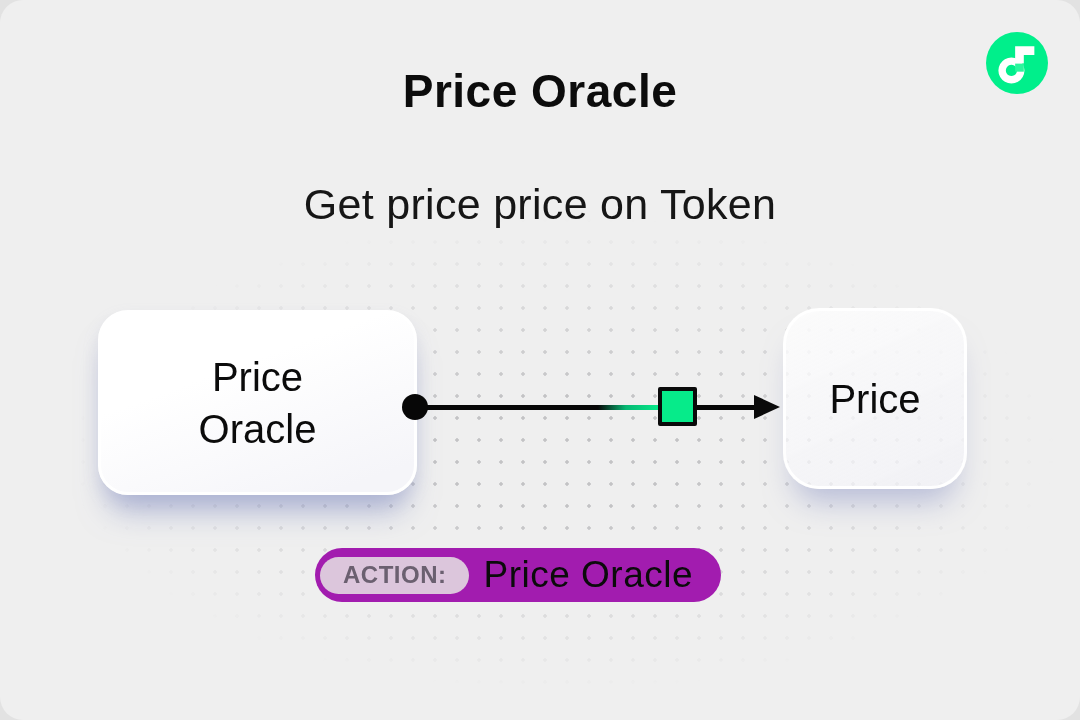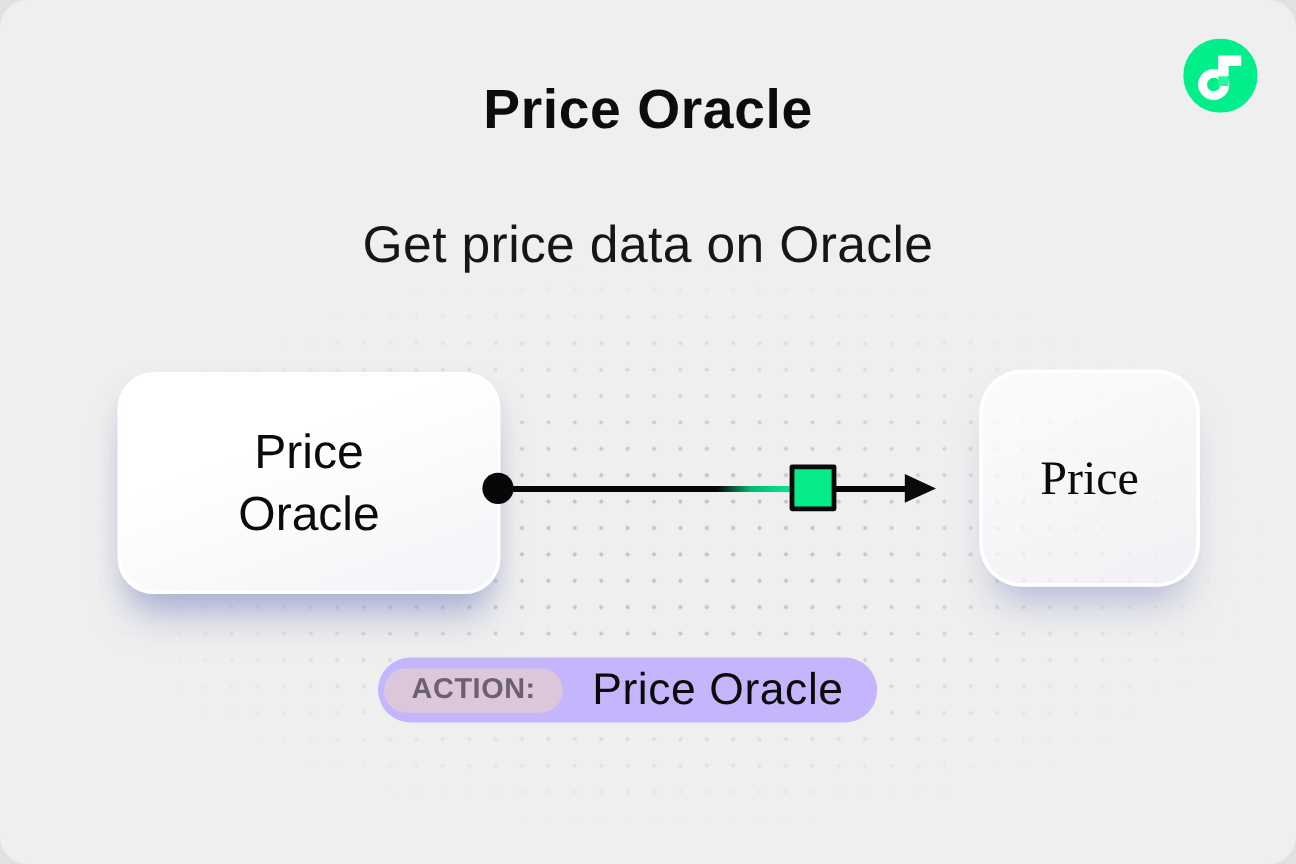--- a/index.html
+++ b/index.html
@@ -67,28 +67,27 @@
     width: 319px; height: 185px;
     border-radius: 30px;
     background: linear-gradient(160deg, #ffffff 35%, #f5f5f9 90%);
     border: 3px solid #ffffff;
     box-sizing: border-box;
     box-shadow: 0 26px 30px -10px rgba(128,138,192,0.55),
                 0 8px 16px rgba(150,155,200,0.18);
   }
   .node-source .node-label { width: 180px; }
   .node-target {
-    left: 816px; top: 308px;
+    left: 783px; top: 308px;
     width: 184px; height: 181px;
     border-radius: 36px;
     background: linear-gradient(155deg, rgba(255,255,255,0.78), rgba(243,243,250,0.55));
     border: 3px solid rgba(255,255,255,0.95);
     box-sizing: border-box;
     box-shadow: 0 24px 30px -12px rgba(128,138,192,0.5);
-    font-family: Liberation Serif, serif;
   }
 
   
   .conn-start-dot {
     position: absolute;
     left: 402px; top: 394px;
     width: 26px; height: 26px;
     border-radius: 50%;
     background: #070707;
   }
@@ -121,24 +120,24 @@
     border-bottom: 12px solid transparent;
   }
 
   
   .action-badge {
     position: absolute;
     left: 315px; top: 548px;
     height: 54px;
     display: inline-flex;
     align-items: center;
-    gap: 24px;
+    gap: 14px;
     padding: 0 28px 0 5px;
     border-radius: 27px;
-    background: #c4b5fd;
+    background: #a21caf;
     justify-content: space-between;
   }
   .action-pill {
     display: inline-flex;
     align-items: center;
     height: 37px;
     padding: 0 23px;
     border-radius: 19px;
     background: #dcc6dc;
     color: #6b6070;
@@ -165,21 +164,21 @@
 
   <div class="logo">
     <svg viewBox="0 0 100 100" width="62" height="62" aria-hidden="true">
       <circle cx="50" cy="50" r="50" fill="#00ef8b"></circle>
       <path fill="#ffffff" fill-rule="evenodd" d="M41,41 a21,21 0 1 0 0.001,0 Z M41,53 a9,9 0 1 1 -0.001,0 Z"></path>
       <path fill="#ffffff" d="M47,23 h31 v14 h-17 v14 h-14 z"></path>
       <rect x="47" y="51" width="14" height="13" fill="#2bf69d"></rect>
     </svg>
   </div>
 
-  <div class="subtitle">Get price data on Oracle</div>
+  <div class="subtitle">Get price price on Token</div>
 
   <div class="node node-source">
     <div class="node-label">Price Oracle</div>
   </div>
 
   <div class="node node-target">
     <div class="node-label">Price</div>
   </div>
 
   <div class="conn-line"></div>

